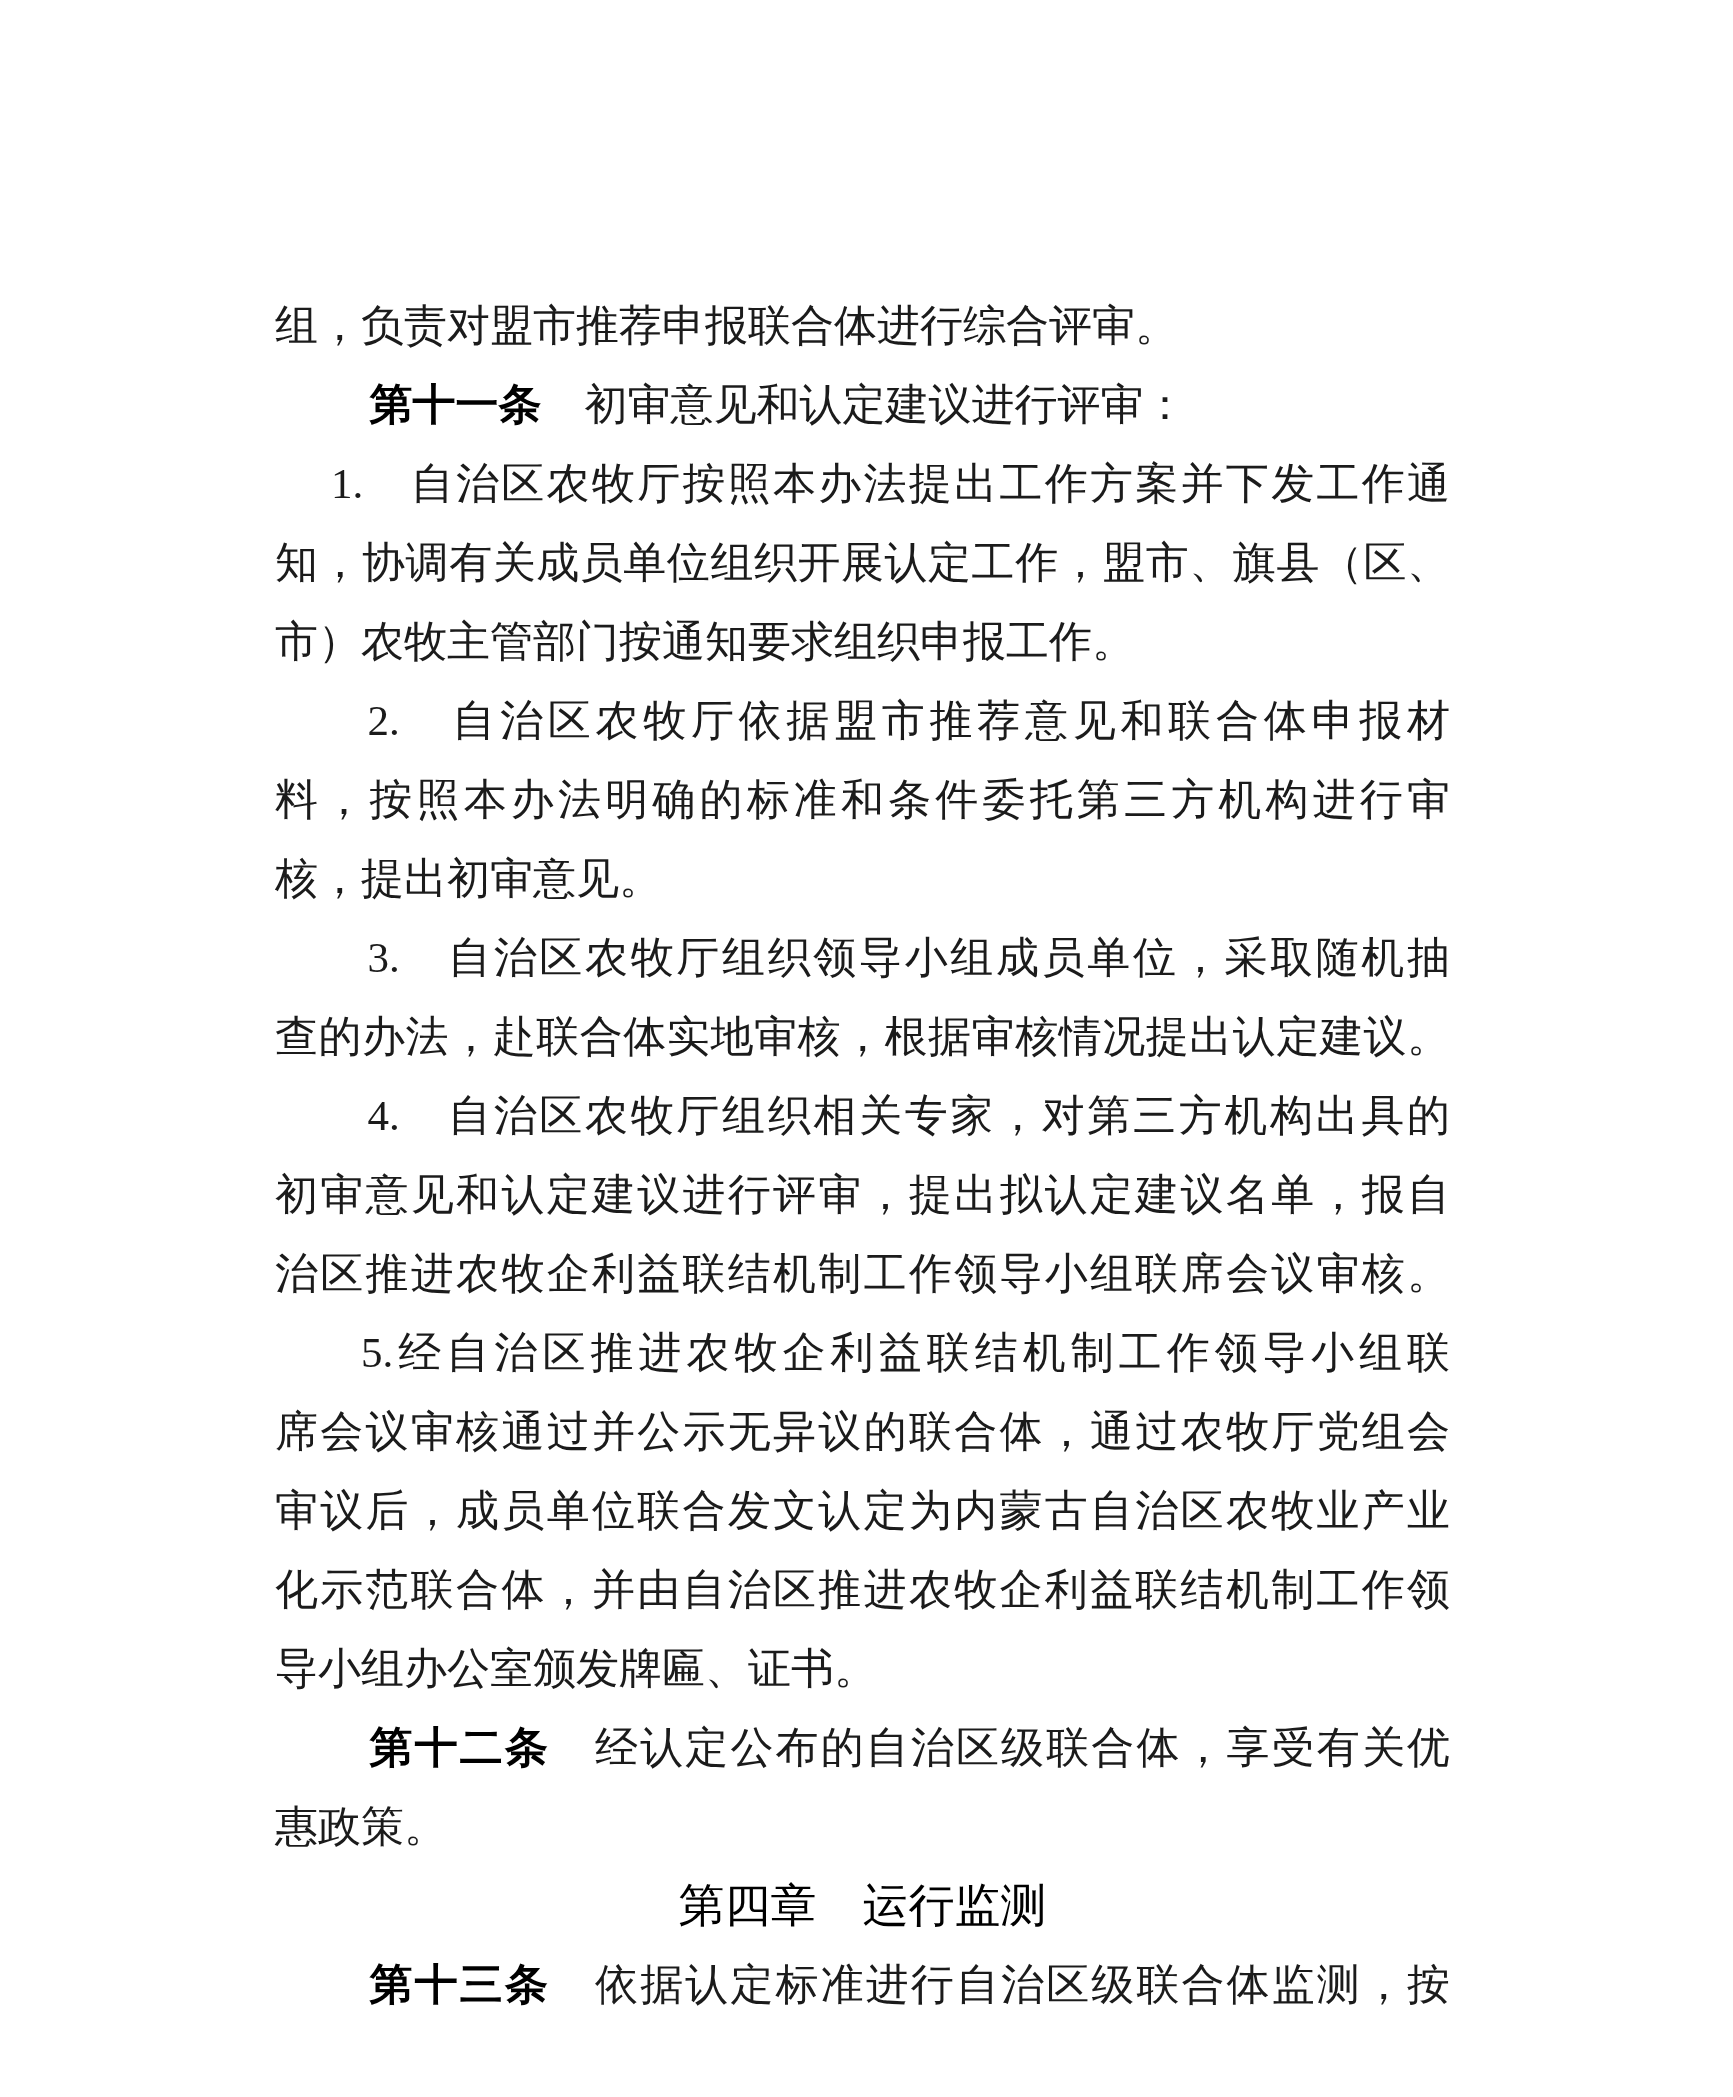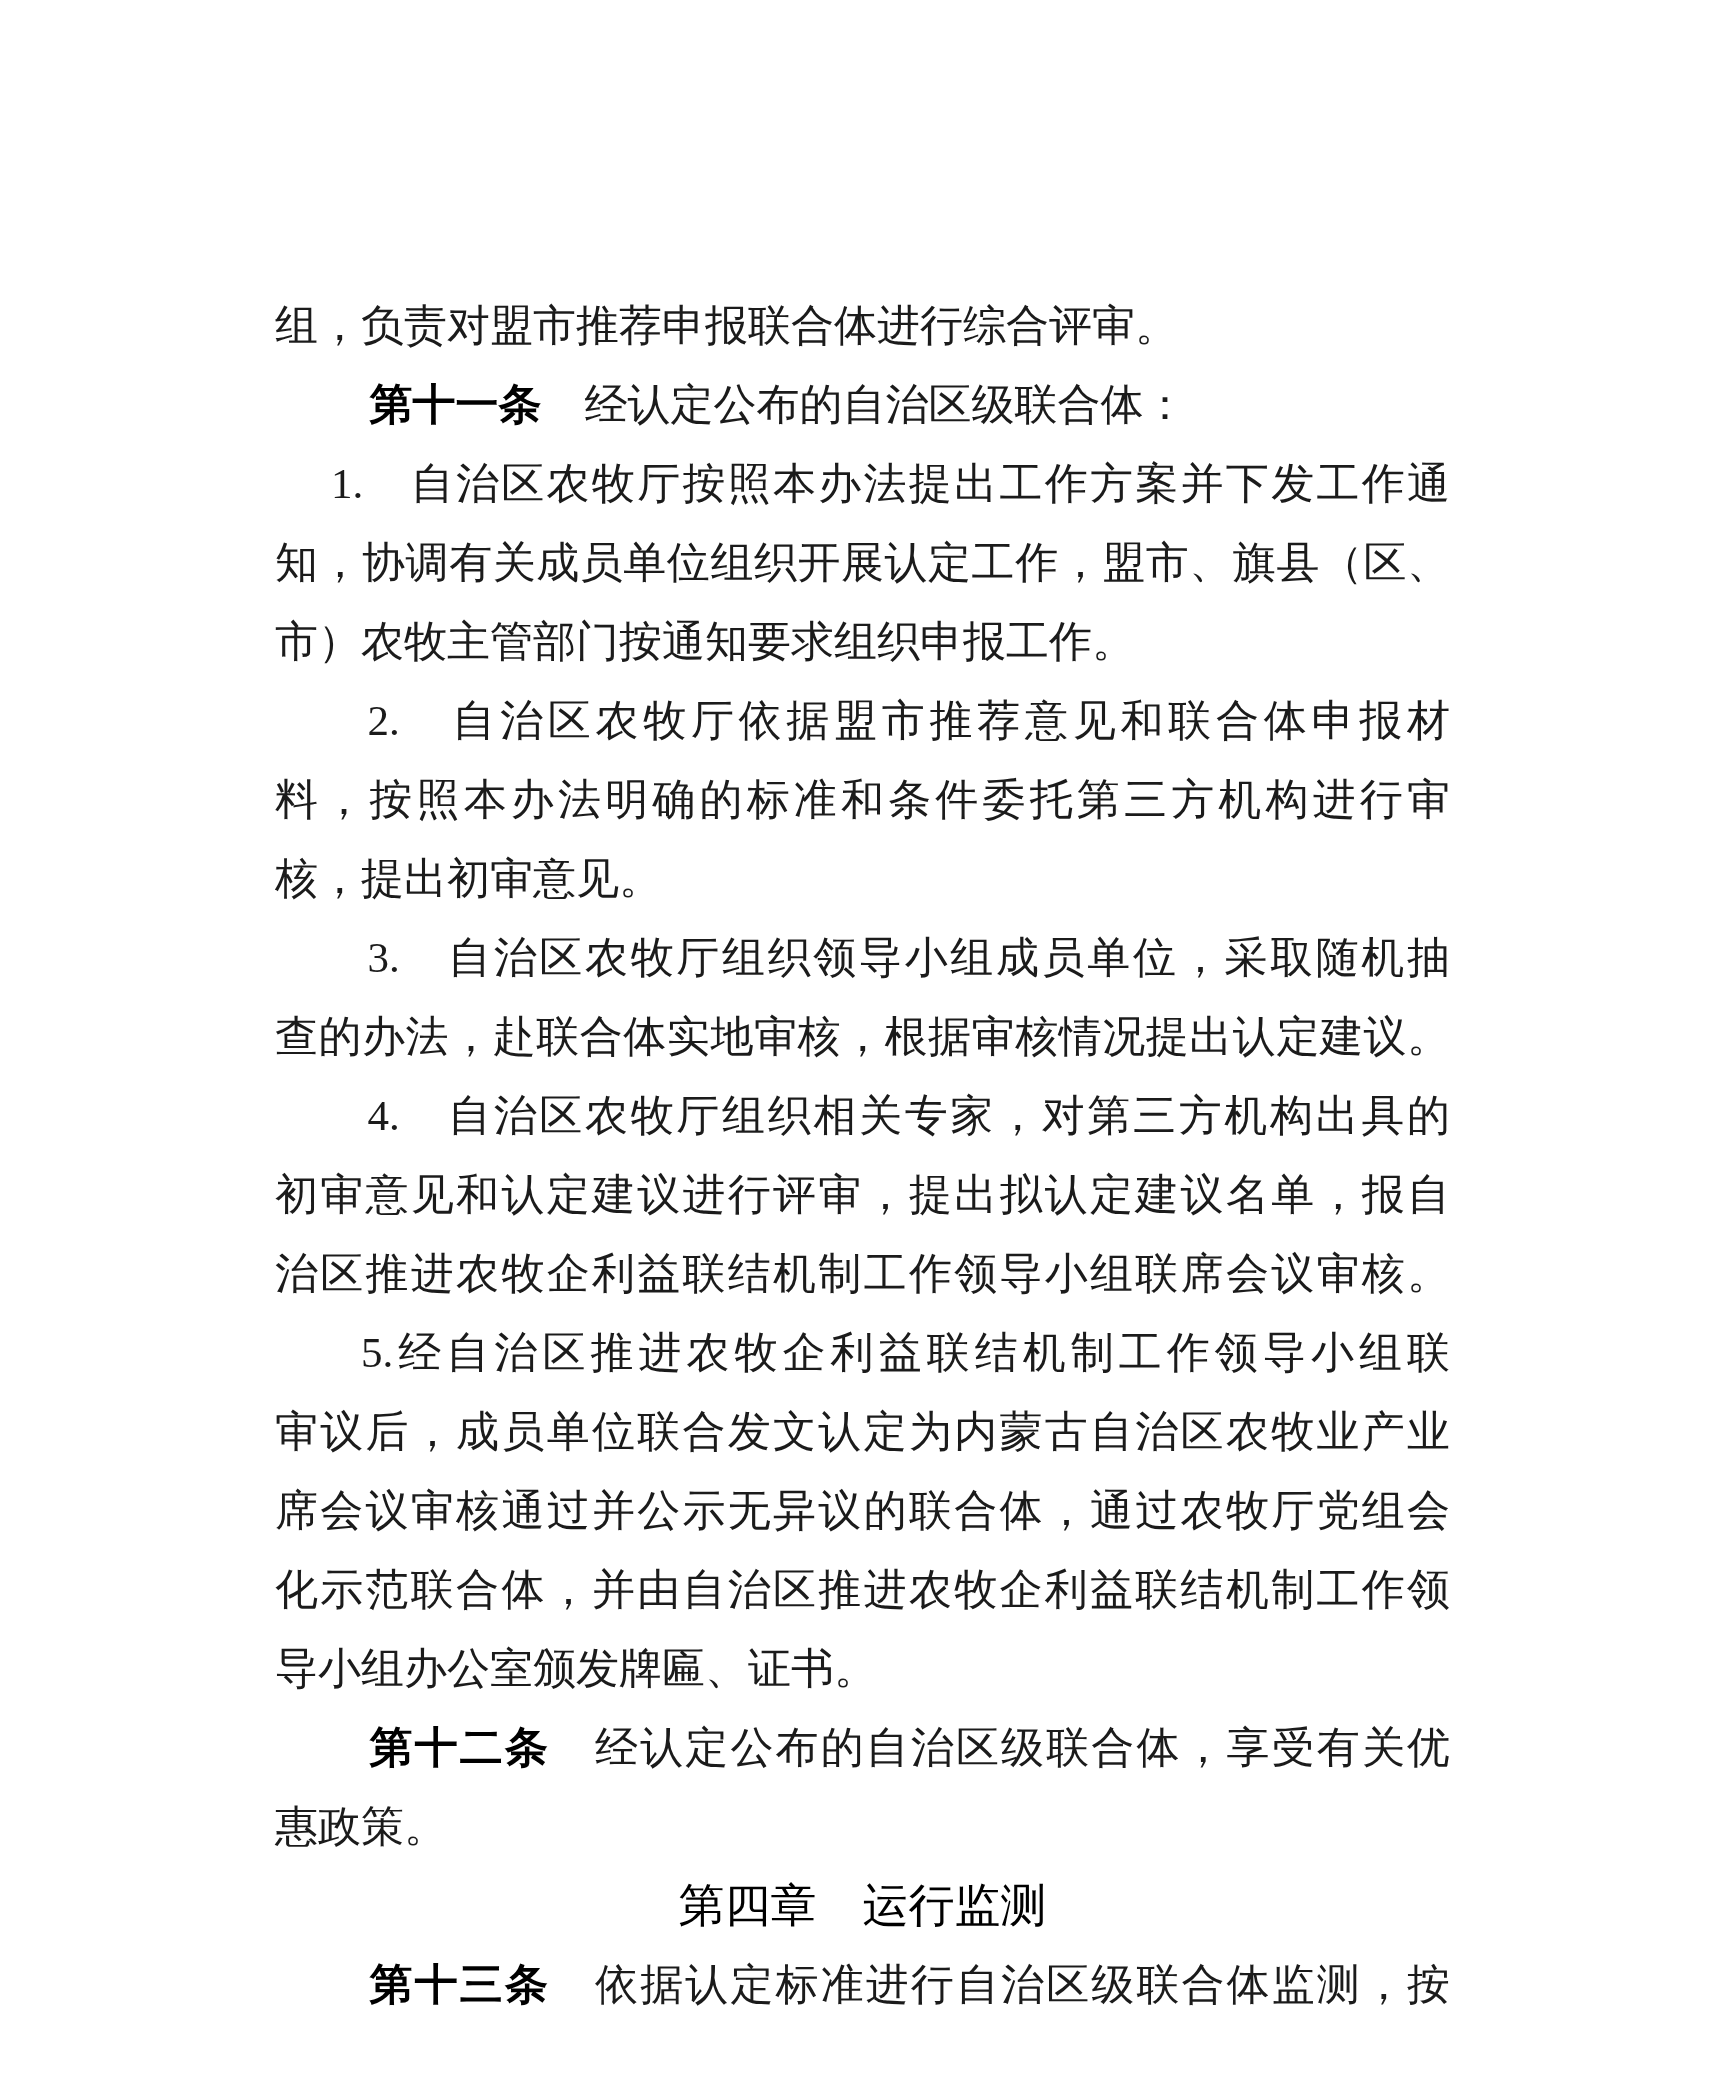--- a/index.html
+++ b/index.html
@@ -52,35 +52,35 @@
     font-size: 46px;
     color: #000000;
   }
 </style>
 </head>
 <body>
 
 <div class="page">
   <div class="content">
       <div class="line"><span class="run body-run">组，负责对盟市推荐申报联合体进行综合评审。</span></div>
-      <div class="line" style="padding-left: 2.2em;"><span class="run bold-run">第十一条</span><span class="run body-run">　经认定公布的自治区级联合体：</span></div>
+      <div class="line" style="padding-left: 2.2em;"><span class="run bold-run">第十一条</span><span class="run body-run">　初审意见和认定建议进行评审：</span></div>
       <div class="line fill" style="padding-left: 1.3em;"><span class="run body-run">1.　自治区农牧厅按照本办法提出工作方案并下发工作通</span></div>
       <div class="line fill"><span class="run body-run">知，协调有关成员单位组织开展认定工作，盟市、旗县（区、</span></div>
       <div class="line"><span class="run body-run">市）农牧主管部门按通知要求组织申报工作。</span></div>
       <div class="line fill" style="padding-left: 2.15em;"><span class="run body-run">2.　自治区农牧厅依据盟市推荐意见和联合体申报材</span></div>
       <div class="line fill"><span class="run body-run">料，按照本办法明确的标准和条件委托第三方机构进行审</span></div>
       <div class="line"><span class="run body-run">核，提出初审意见。</span></div>
       <div class="line fill" style="padding-left: 2.15em;"><span class="run body-run">3.　自治区农牧厅组织领导小组成员单位，采取随机抽</span></div>
       <div class="line fill"><span class="run body-run">查的办法，赴联合体实地审核，根据审核情况提出认定建议。</span></div>
       <div class="line fill" style="padding-left: 2.15em;"><span class="run body-run">4.　自治区农牧厅组织相关专家，对第三方机构出具的</span></div>
       <div class="line fill"><span class="run body-run">初审意见和认定建议进行评审，提出拟认定建议名单，报自</span></div>
       <div class="line fill"><span class="run body-run">治区推进农牧企利益联结机制工作领导小组联席会议审核。</span></div>
       <div class="line fill" style="padding-left: 2em;"><span class="run body-run">5.经自治区推进农牧企利益联结机制工作领导小组联</span></div>
+      <div class="line fill"><span class="run body-run">席会议审核通过并公示无异议的联合体，通过农牧厅党组会</span></div>
       <div class="line fill"><span class="run body-run">审议后，成员单位联合发文认定为内蒙古自治区农牧业产业</span></div>
-      <div class="line fill"><span class="run body-run">席会议审核通过并公示无异议的联合体，通过农牧厅党组会</span></div>
       <div class="line fill"><span class="run body-run">化示范联合体，并由自治区推进农牧企利益联结机制工作领</span></div>
       <div class="line"><span class="run body-run">导小组办公室颁发牌匾、证书。</span></div>
       <div class="line fill" style="padding-left: 2.2em;"><span class="run bold-run">第十二条</span><span class="run body-run">　经认定公布的自治区级联合体，享受有关优</span></div>
       <div class="line"><span class="run body-run">惠政策。</span></div>
       <div class="line center chapter"><span class="run bold-run">第四章　运行监测</span></div>
       <div class="line fill" style="padding-left: 2.2em;"><span class="run bold-run">第十三条</span><span class="run body-run">　依据认定标准进行自治区级联合体监测，按</span></div>
     </div>
 </div>
 
 

